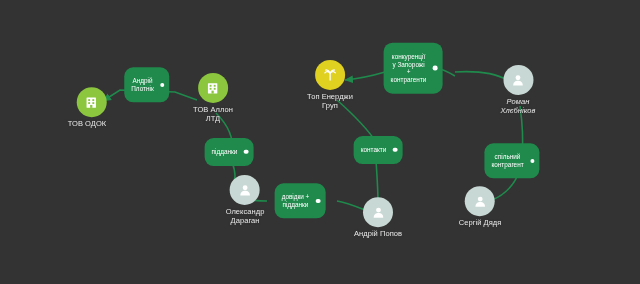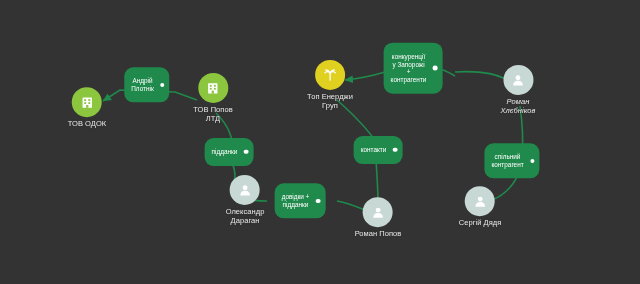--- a/index.html
+++ b/index.html
@@ -110,21 +110,21 @@
       <path d="M376,160 Q378,190 378,203"></path>
 
       <path d="M520,106 Q524,135 522,153"></path>
       <path d="M520,170 Q512,192 492,200"></path>
 
       <path d="M365,210 Q345,202 337,201"></path>
       <path d="M267,201 Q255,201 243,199" marker-end="url(#arrow)"></path>
     </g>
   </svg>
 
-  <div class="node" style="left:87px; top:108px;">
+  <div class="node" style="left:87px; top:108px;align-items:flex-end;">
     <div class="node-circle org">
       <svg width="15" height="15" viewBox="0 0 16 16" fill="#ffffff">
         <rect x="3" y="2.5" width="10" height="11" rx="0.6"></rect>
         <rect x="4.8" y="4.2" width="2" height="2" fill="#8cc63f"></rect>
         <rect x="9.2" y="4.2" width="2" height="2" fill="#8cc63f"></rect>
         <rect x="4.8" y="7.4" width="2" height="2" fill="#8cc63f"></rect>
         <rect x="9.2" y="7.4" width="2" height="2" fill="#8cc63f"></rect>
         <rect x="6.8" y="10.4" width="2.4" height="3.1" fill="#8cc63f"></rect>
       </svg>
     </div>
@@ -135,21 +135,21 @@
     <div class="node-circle org">
       <svg width="15" height="15" viewBox="0 0 16 16" fill="#ffffff">
         <rect x="3" y="2.5" width="10" height="11" rx="0.6"></rect>
         <rect x="4.8" y="4.2" width="2" height="2" fill="#8cc63f"></rect>
         <rect x="9.2" y="4.2" width="2" height="2" fill="#8cc63f"></rect>
         <rect x="4.8" y="7.4" width="2" height="2" fill="#8cc63f"></rect>
         <rect x="9.2" y="7.4" width="2" height="2" fill="#8cc63f"></rect>
         <rect x="6.8" y="10.4" width="2.4" height="3.1" fill="#8cc63f"></rect>
       </svg>
     </div>
-    <div class="node-label">ТОВ Попов
+    <div class="node-label">ТОВ Аллон
 ЛТД</div>
   </div>
 
   <div class="node" style="left:330px; top:85px;">
     <div class="node-circle energy">
       <svg width="16" height="16" viewBox="0 0 16 16" fill="none" stroke="#ffffff" stroke-width="1.25" stroke-linecap="round">
         <path d="M8 6.2 L8 13.2"></path>
         <path d="M8 6 C5.6 4.3 3.8 4.6 2.8 6"></path>
         <path d="M8 6 C10.4 4.3 12.2 4.6 13.2 6"></path>
         <path d="M8 6 C6.6 3.7 5.2 2.9 3.6 3.1"></path>
@@ -182,21 +182,21 @@
 Дараган</div>
   </div>
 
   <div class="node" style="left:378px; top:218px;">
     <div class="node-circle person">
       <svg width="15" height="15" viewBox="0 0 16 16" fill="#ffffff">
         <circle cx="8" cy="5.2" r="2.6"></circle>
         <path d="M2.9 13.5 C2.9 9.9 5.2 8.4 8 8.4 C10.8 8.4 13.1 9.9 13.1 13.5 z"></path>
       </svg>
     </div>
-    <div class="node-label">Роман Попов</div>
+    <div class="node-label">Андрій Попов</div>
   </div>
 
   <div class="node" style="left:480px; top:207px;">
     <div class="node-circle person">
       <svg width="15" height="15" viewBox="0 0 16 16" fill="#ffffff">
         <circle cx="8" cy="5.2" r="2.6"></circle>
         <path d="M2.9 13.5 C2.9 9.9 5.2 8.4 8 8.4 C10.8 8.4 13.1 9.9 13.1 13.5 z"></path>
       </svg>
     </div>
     <div class="node-label">Сергій Дядя</div>

